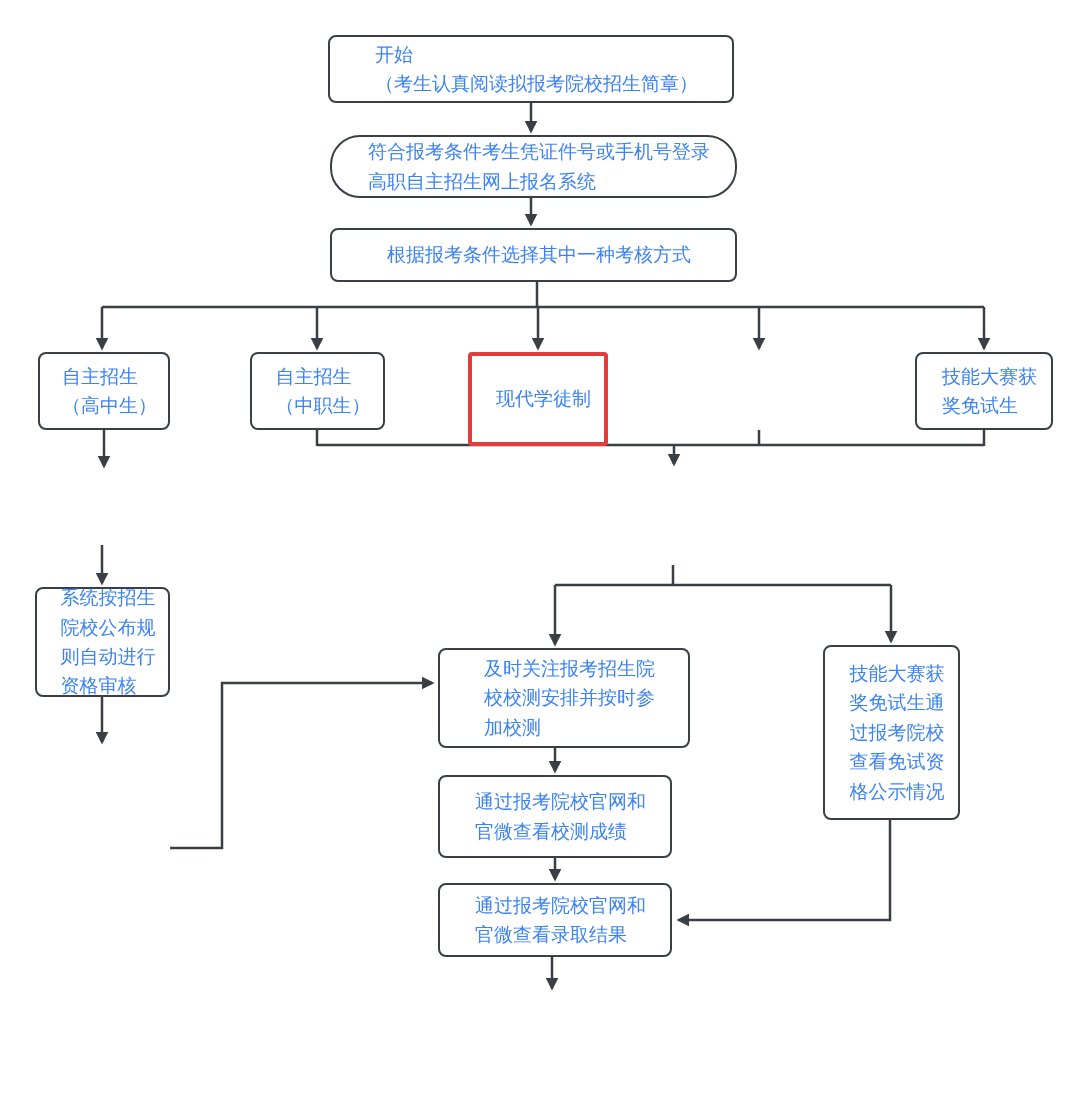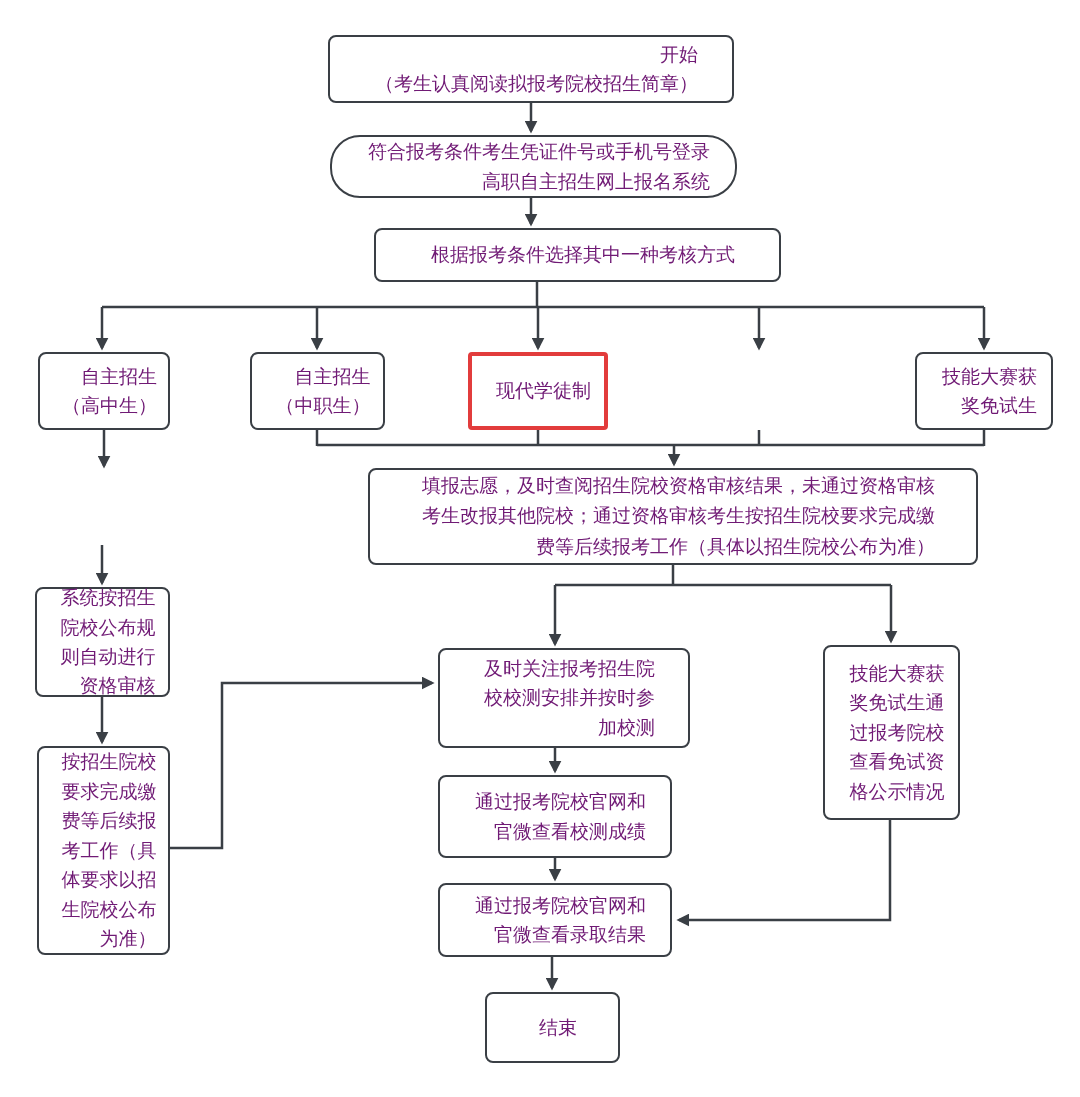--- a/index.html
+++ b/index.html
@@ -11,40 +11,40 @@
     overflow:hidden;
   }
   .connectors{position:absolute;left:0;top:0;width:1080px;height:1097px;}
   .node{
     position:absolute;
     box-sizing:border-box;
     border:2.5px solid #3a3f45;
     border-radius:8px;
     background:#ffffff;
     display:flex;align-items:center;justify-content:center;
-    text-align:right;
-    color:#701a75;
+    text-align:left;
+    color:#3b82f6;
     font-size:19px;
     line-height:1.55;
     white-space:pre-line;
     z-index:2;
     padding-left:11px;
   }
   .node.red{
     border:4px solid #e23c3c;
     border-radius:4px;
   }
   .node.big{font-size:19px;line-height:1.6;}
   
   #n-start        {left:328px; top:35px;  width:406px; height:68px;}
   #n-login        {left:330px; top:135px; width:407px; height:63px;border-radius:30px;}
-  #n-choose       {left:330px; top:228px; width:407px; height:54px;margin-left:44px;}
+  #n-choose       {left:330px; top:228px; width:407px; height:54px;}
   #n-branch-a     {left:38px;  top:352px; width:132px; height:78px;}
   #n-branch-b     {left:250px; top:352px; width:135px; height:78px;}
-  #n-branch-c     {left:468px; top:352px; width:140px; height:78px;}
+  #n-branch-c     {left:468px; top:352px; width:140px; height:94px;}
   #n-branch-d     {left:690px; top:352px; width:138px; height:78px;}
   #n-branch-e     {left:915px; top:352px; width:138px; height:78px;}
   #n-fill-wish    {left:35px;  top:470px; width:135px; height:75px;}
   #n-auto-review  {left:35px;  top:587px; width:135px; height:110px;}
   #n-pay-followup {left:37px;  top:746px; width:133px; height:209px;}
   #n-review-result{left:368px; top:468px; width:610px; height:97px;}
   #n-attend-test  {left:438px; top:648px; width:252px; height:100px;}
   #n-check-score  {left:438px; top:775px; width:234px; height:83px;}
   #n-check-result {left:438px; top:883px; width:234px; height:74px;}
   #n-exempt-pub   {left:823px; top:645px; width:137px; height:175px;}
@@ -105,40 +105,29 @@
   <div class="node" id="n-branch-b">自主招生
 （中职生）</div>
   <div class="node red" id="n-branch-c">现代学徒制</div>
   <div class="node" id="n-branch-e">技能大赛获
 奖免试生</div>
 
   <div class="node" id="n-auto-review">系统按招生
 院校公布规
 则自动进行
 资格审核</div>
-  <div class="node" id="n-pay-followup">按招生院校
-要求完成缴
-费等后续报
-考工作（具
-体要求以招
-生院校公布
-为准）</div>
 
-  <div class="node big" id="n-review-result">填报志愿，及时查阅招生院校资格审核结果，未通过资格审核
-考生改报其他院校；通过资格审核考生按招生院校要求完成缴
-费等后续报考工作（具体以招生院校公布为准）</div>
 
   <div class="node" id="n-attend-test">及时关注报考招生院
 校校测安排并按时参
 加校测</div>
   <div class="node" id="n-check-score">通过报考院校官网和
 官微查看校测成绩</div>
   <div class="node" id="n-check-result">通过报考院校官网和
 官微查看录取结果</div>
   <div class="node" id="n-exempt-pub">技能大赛获
 奖免试生通
 过报考院校
 查看免试资
 格公示情况</div>
 
-  <div class="node" id="n-end">结束</div>
 
 </div>
 
 </body></html>

